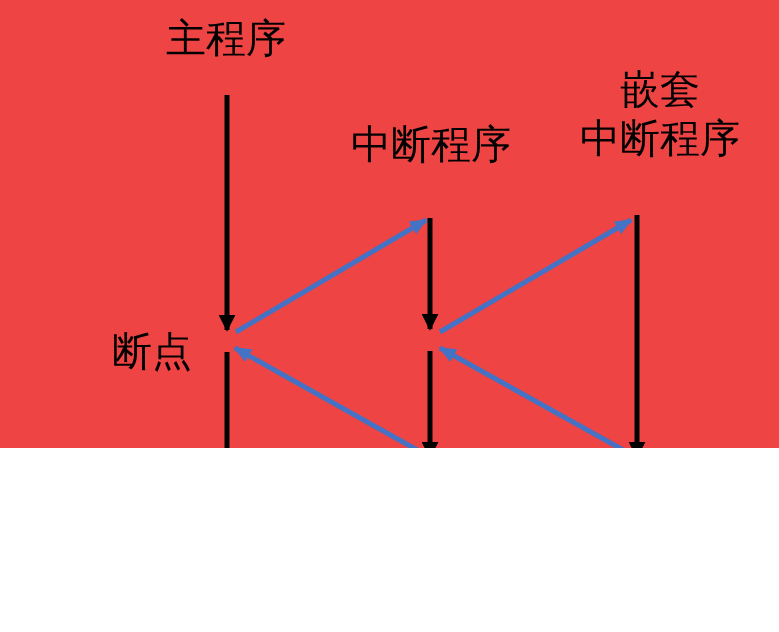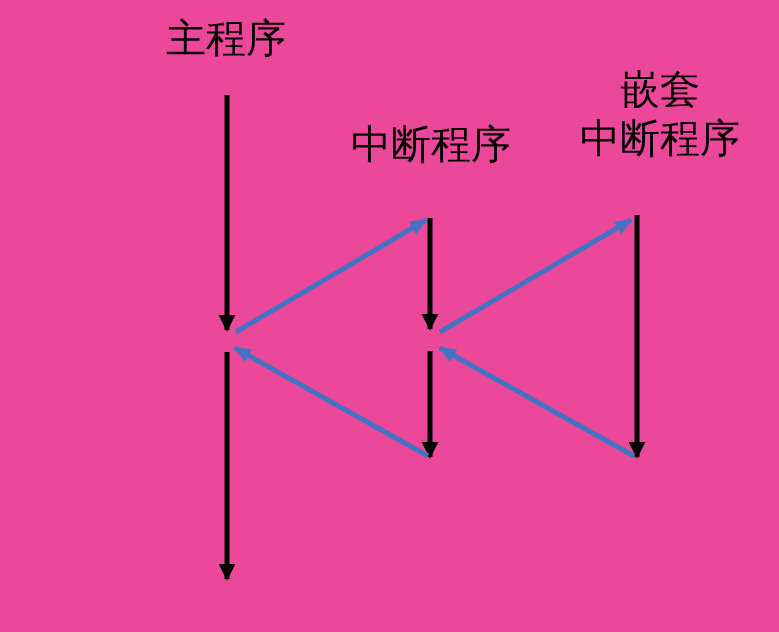--- a/index.html
+++ b/index.html
@@ -3,22 +3,22 @@
 <meta charset="utf-8">
 <style>
   html, body {
     margin: 0;
     padding: 0;
     background: #ffffff;
   }
   .canvas {
     position: relative;
     width: 779px;
-    height: 632px;
-    background: #ec4899;
+    height: 448px;
+    background: #ef4444;
     overflow: hidden;
     font-family: "DejaVu Sans", "Liberation Sans", sans-serif;
   }
   .canvas svg {
     position: absolute;
     left: 0;
     top: 0;
   }
   .label {
     position: absolute;
@@ -68,20 +68,21 @@
 
     <line x1="440" y1="332" x2="631" y2="220" stroke-width="5" marker-end="url(#head-blue)" stroke="#4472C4"></line>
 
     <line x1="634" y1="456" x2="440" y2="348" stroke-width="5" marker-end="url(#head-blue)" stroke="#4472C4"></line>
 
     <line x1="428" y1="456" x2="235" y2="348" stroke-width="5" marker-end="url(#head-blue)" stroke="#4472C4"></line>
   </svg>
 
   <div class="label label-main">主程序</div>
 
+  <div class="label label-breakpoint">断点</div>
 
   <div class="label label-interrupt">中断程序</div>
 
   <div class="label label-nested">
     <div>嵌套</div>
     <div>中断程序</div>
   </div>
 
 </div>
 

